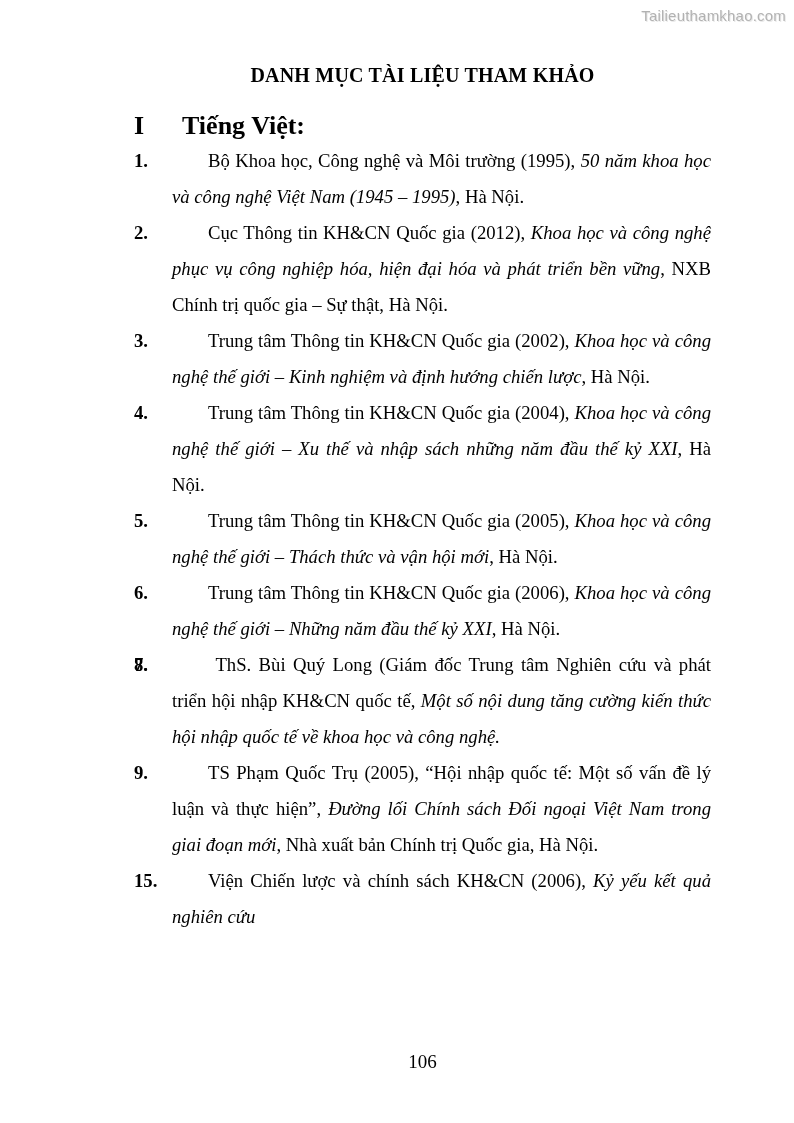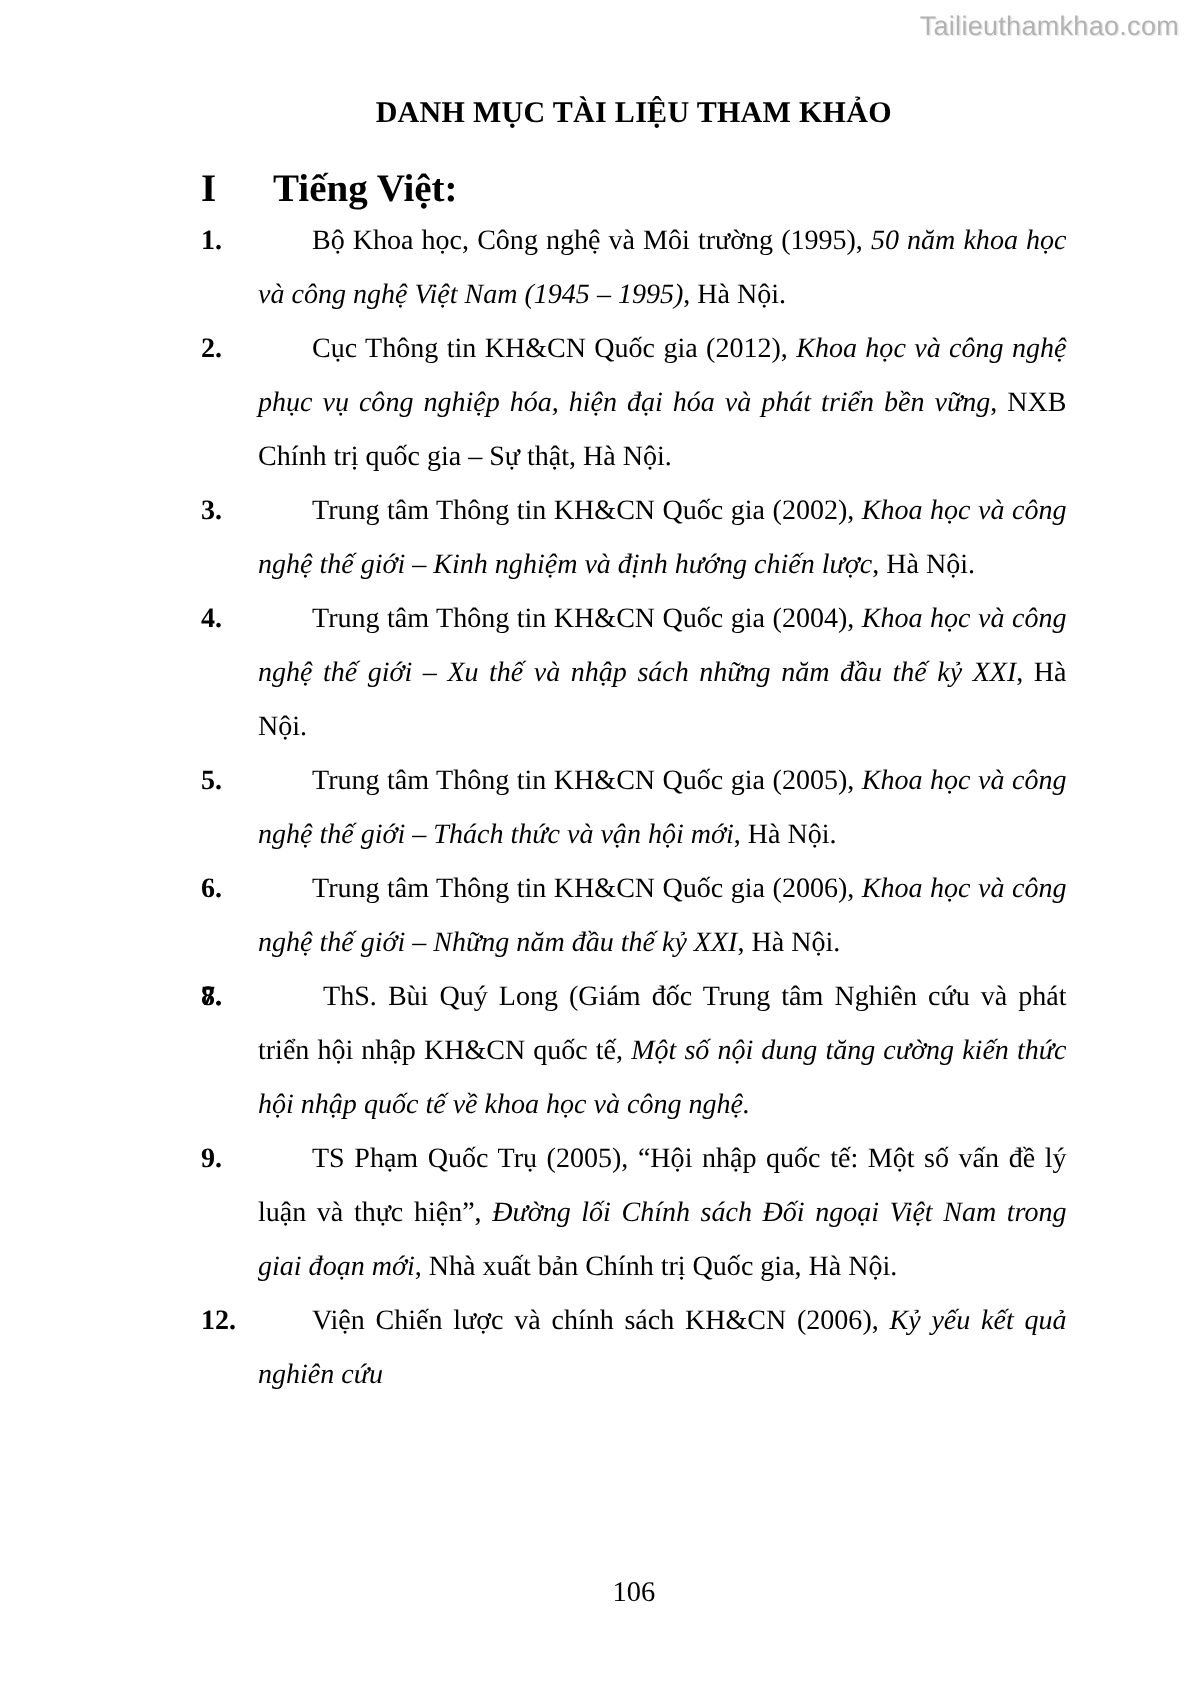--- a/index.html
+++ b/index.html
@@ -10,21 +10,21 @@
     background: #ffffff;
     font-family: "Liberation Serif", "DejaVu Serif", serif;
     color: #000000;
     overflow: hidden;
   }
   .watermark {
     position: absolute;
     top: 7px;
     right: 8px;
     font-family: "Liberation Sans", "DejaVu Sans", sans-serif;
-    font-size: 18px;
+    font-size: 15px;
     letter-spacing: 0.2px;
     color: #b2b2b2;
     text-shadow: 1px 1px 0 #e9e9e9;
   }
   .doc-title {
     position: absolute;
     top: 64px;
     left: 134px;
     width: 577px;
     text-align: center;
@@ -93,18 +93,18 @@
   <div class="ref-list">
       <div class="ref-item"><span class="ref-num">1.</span><span class="ref-text"><span>Bộ Khoa học, Công nghệ và Môi trường (1995), </span><i>50 năm khoa học và công nghệ Việt Nam (1945 – 1995)</i><span>, Hà Nội.</span></span></div>
       <div class="ref-item"><span class="ref-num">2.</span><span class="ref-text"><span>Cục Thông tin KH&amp;CN Quốc gia (2012), </span><i>Khoa học và công nghệ phục vụ công nghiệp hóa, hiện đại hóa và phát triển bền vững</i><span>, NXB Chính trị quốc gia – Sự thật, Hà Nội.</span></span></div>
       <div class="ref-item"><span class="ref-num">3.</span><span class="ref-text"><span>Trung tâm Thông tin KH&amp;CN Quốc gia (2002), </span><i>Khoa học và công nghệ thế giới – Kinh nghiệm và định hướng chiến lược</i><span>, Hà Nội.</span></span></div>
       <div class="ref-item"><span class="ref-num">4.</span><span class="ref-text"><span>Trung tâm Thông tin KH&amp;CN Quốc gia (2004), </span><i>Khoa học và công nghệ thế giới – Xu thế và nhập sách những năm đầu thế kỷ XXI</i><span>, Hà Nội.</span></span></div>
       <div class="ref-item"><span class="ref-num">5.</span><span class="ref-text"><span>Trung tâm Thông tin KH&amp;CN Quốc gia (2005), </span><i>Khoa học và công nghệ thế giới – Thách thức và vận hội mới</i><span>, Hà Nội.</span></span></div>
       <div class="ref-item"><span class="ref-num">6.</span><span class="ref-text"><span>Trung tâm Thông tin KH&amp;CN Quốc gia (2006), </span><i>Khoa học và công nghệ thế giới – Những năm đầu thế kỷ XXI</i><span>, Hà Nội.</span></span></div>
       <div class="ref-item"><span class="ref-num">7.</span></div>
       <div class="ref-item"><span class="ref-num">8.</span><span class="ref-text"><span> ThS. Bùi Quý Long (Giám đốc Trung tâm Nghiên cứu và phát triển hội nhập KH&amp;CN quốc tế, </span><i>Một số nội dung tăng cường kiến thức hội nhập quốc tế về khoa học và công nghệ.</i></span></div>
       <div class="ref-item"><span class="ref-num">9.</span><span class="ref-text"><span>TS Phạm Quốc Trụ (2005), “Hội nhập quốc tế: Một số vấn đề lý luận và thực hiện”, </span><i>Đường lối Chính sách Đối ngoại Việt Nam trong giai đoạn mới</i><span>, Nhà xuất bản Chính trị Quốc gia, Hà Nội.</span></span></div>
-      <div class="ref-item"><span class="ref-num">12.</span><span class="ref-text"><span>Viện Chiến lược và chính sách KH&amp;CN (2006), </span><i>Kỷ yếu kết quả nghiên cứu</i></span></div>
+      <div class="ref-item"><span class="ref-num">15.</span><span class="ref-text"><span>Viện Chiến lược và chính sách KH&amp;CN (2006), </span><i>Kỷ yếu kết quả nghiên cứu</i></span></div>
     </div>
 
   <div class="page-number">106</div>
 
 </div>
 
 </body></html>

